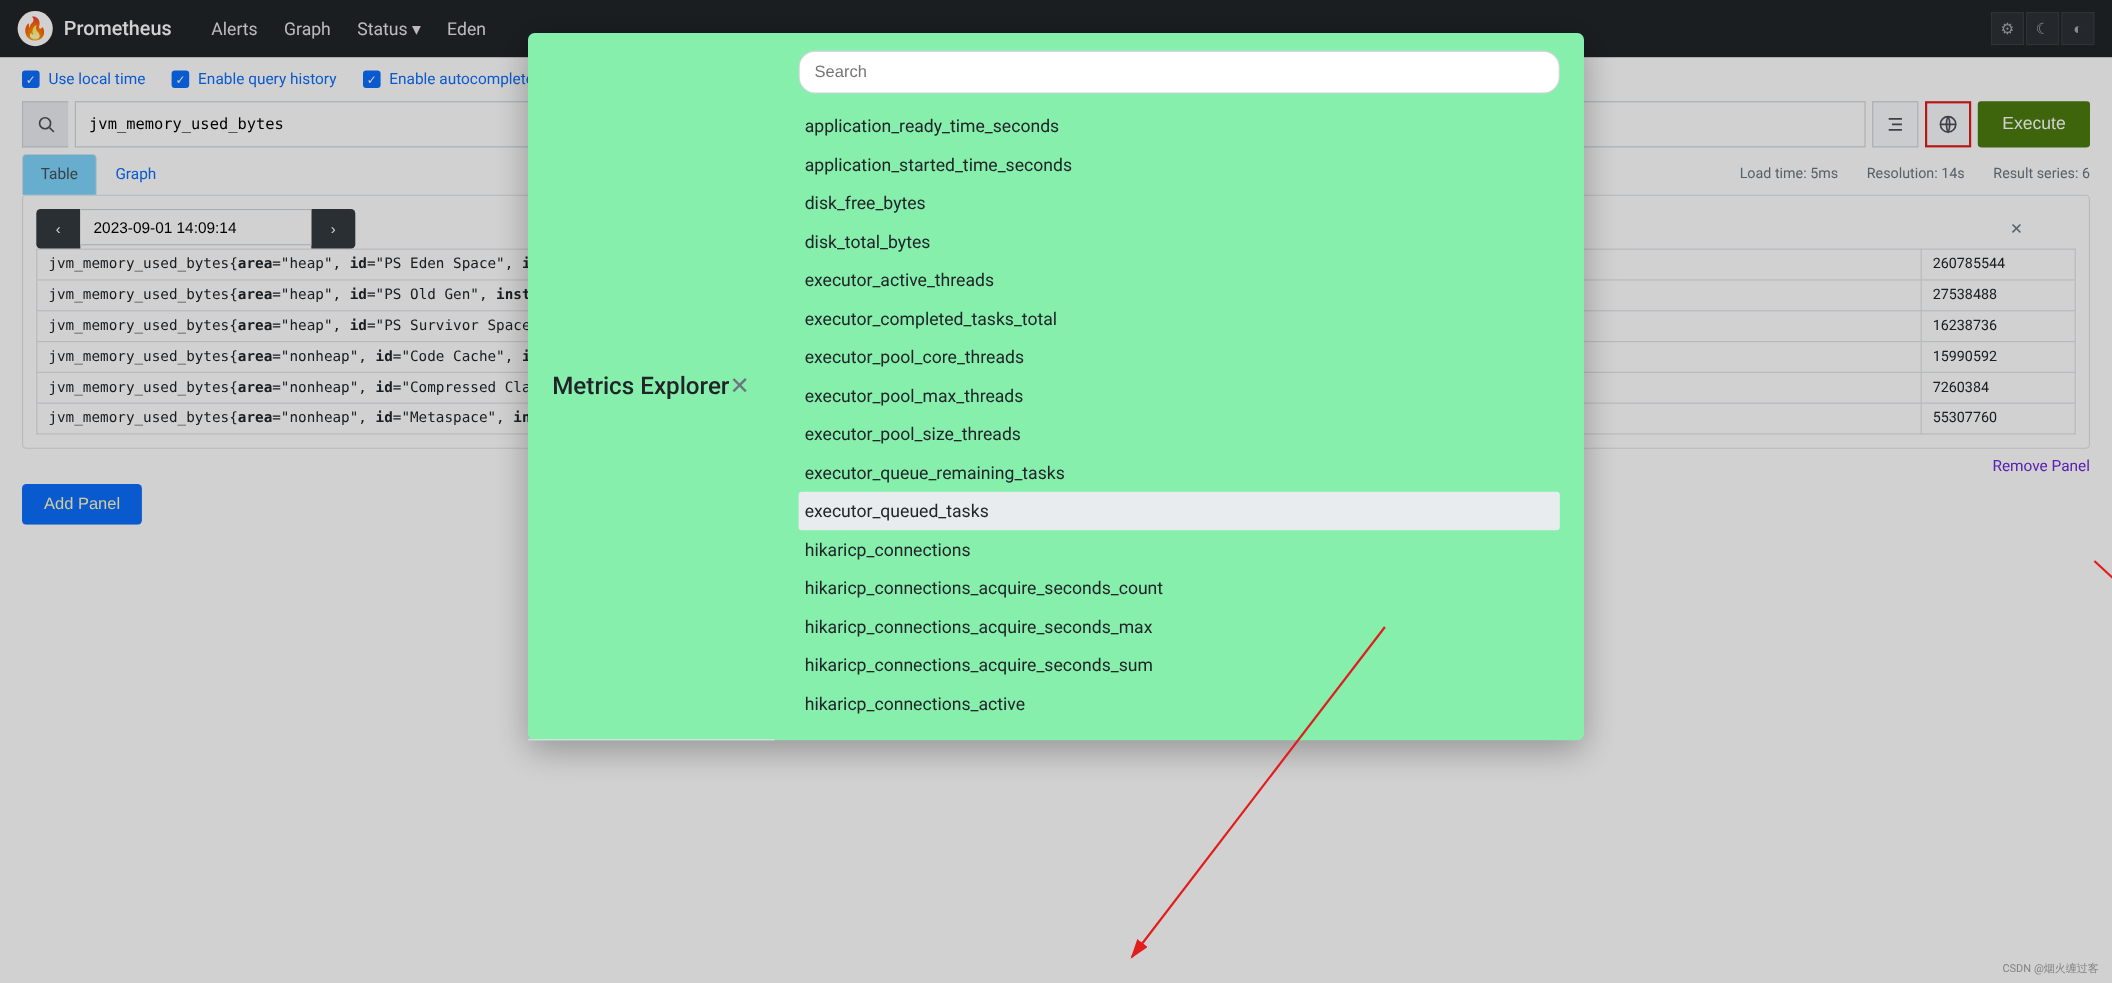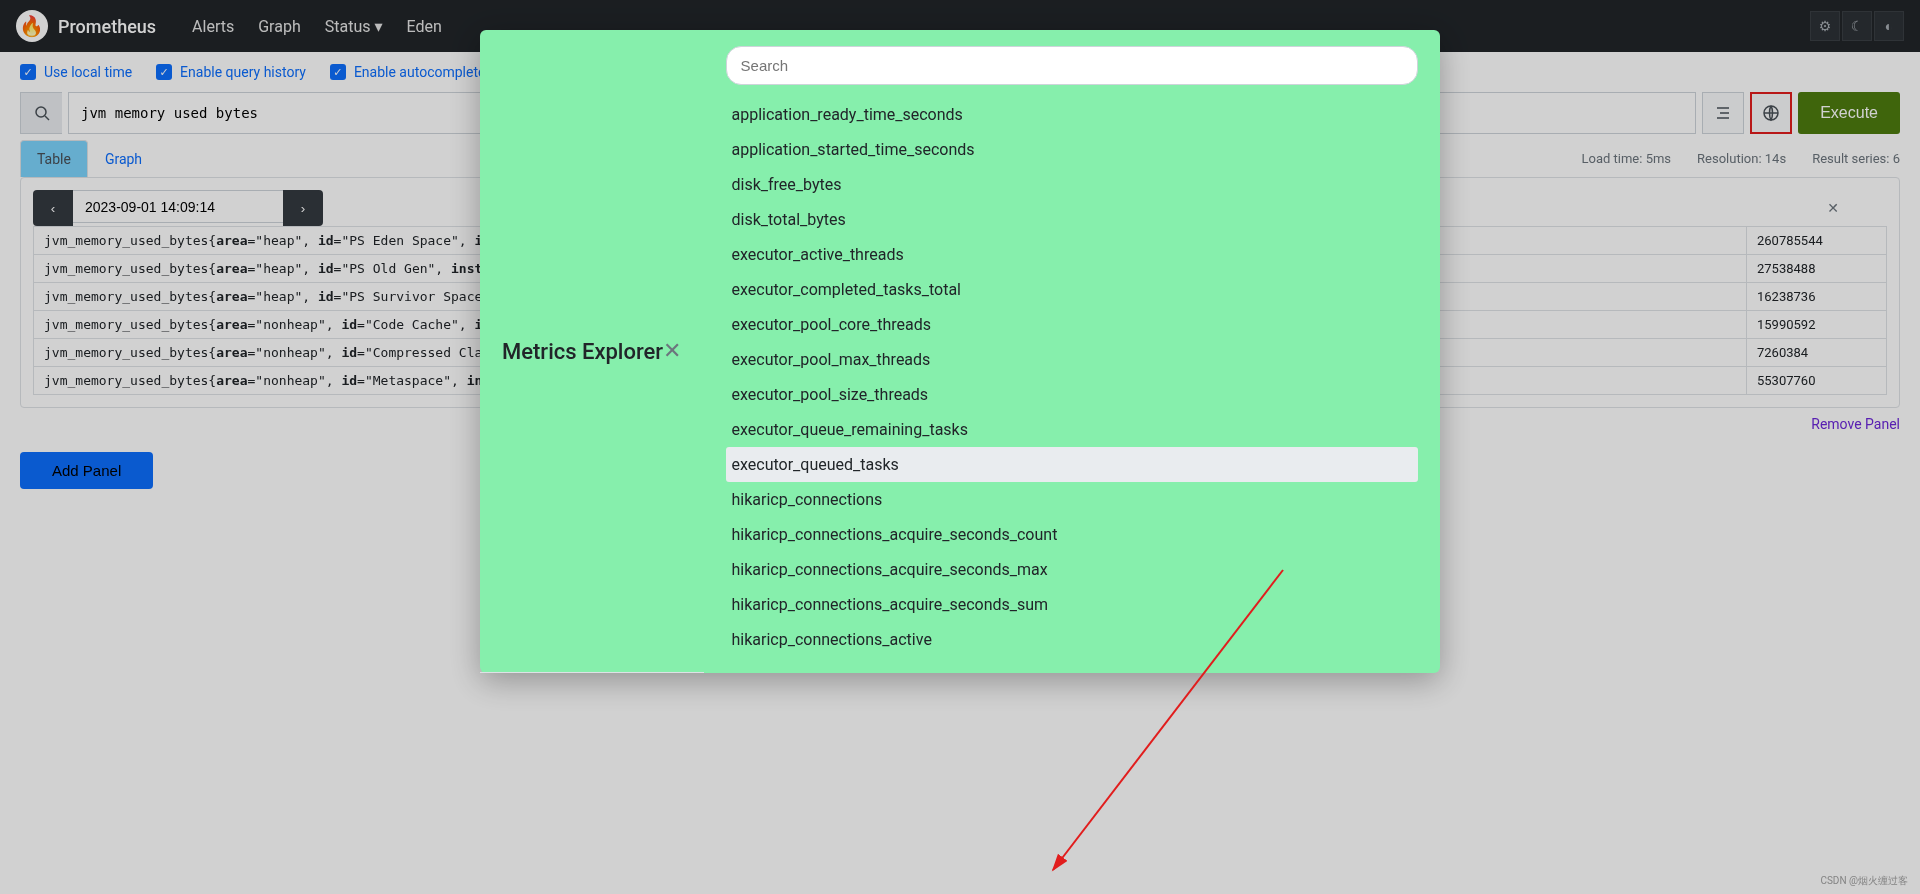--- a/index.html
+++ b/index.html
@@ -31,21 +31,21 @@
 .tn-input{height:33px;border:1px solid #ced4da;border-left:none;border-right:none;padding:0 36px 0 12px;width:210px;font-size:14px;position:relative}
 .tn-wrap{position:relative;display:flex}
 .tn-clear{position:absolute;right:48px;top:50%;transform:translateY(-50%);cursor:pointer;color:#6c757d}
 .rtable{width:100%;border-collapse:collapse}
 .rtable td{padding:6px 10px;border:1px solid #dee2e6;font-size:13px}
 .rtable td:first-child{font-family:Menlo,Monaco,monospace}
 .rtable td:last-child{width:140px}
 .lbl-key{font-weight:700}
 .panel-footer{padding:8px 20px;text-align:right}
 .link{color:#6d28d9;cursor:pointer}
-.add-panel{margin:12px 20px;background:#0d6efd;color:#000000;border:none;padding:10px 32px;font-size:15px;border-radius:4px;cursor:pointer}
+.add-panel{margin:0 20px;background:#0d6efd;color:#fef9c3;border:none;padding:10px 20px;font-size:15px;border-radius:4px;cursor:pointer}
 .overlay{position:fixed;inset:0;background:rgba(0,0,0,0.18);z-index:10}
 .modal{position:fixed;top:30px;left:50%;transform:translateX(-50%);width:960px;max-height:840px;background:#86efac;border-radius:6px;box-shadow:0 8px 32px rgba(0,0,0,0.3);z-index:20;display:flex;flex-direction:row}
 .modal-header{padding:18px 22px;display:flex;justify-content:space-between;align-items:center;border-bottom:1px solid #dee2e6}
 .modal-title{font-size:22px;font-weight:500}
 .modal-close{font-size:22px;color:#6c757d;cursor:pointer;background:none;border:none}
 .modal-body{padding:16px 22px;overflow-y:scroll;flex:1}
 .modal-search{width:100%;padding:10px 14px;border:1px solid #ced4da;border-radius:15px;font-size:15px;margin-bottom:12px;outline:none}
 .metric-item{padding:8px 6px;font-size:16px;cursor:pointer;border-radius:3px}
 .metric-item.hover{background:#e9ecef}
 .modal-body::-webkit-scrollbar{width:16px}

